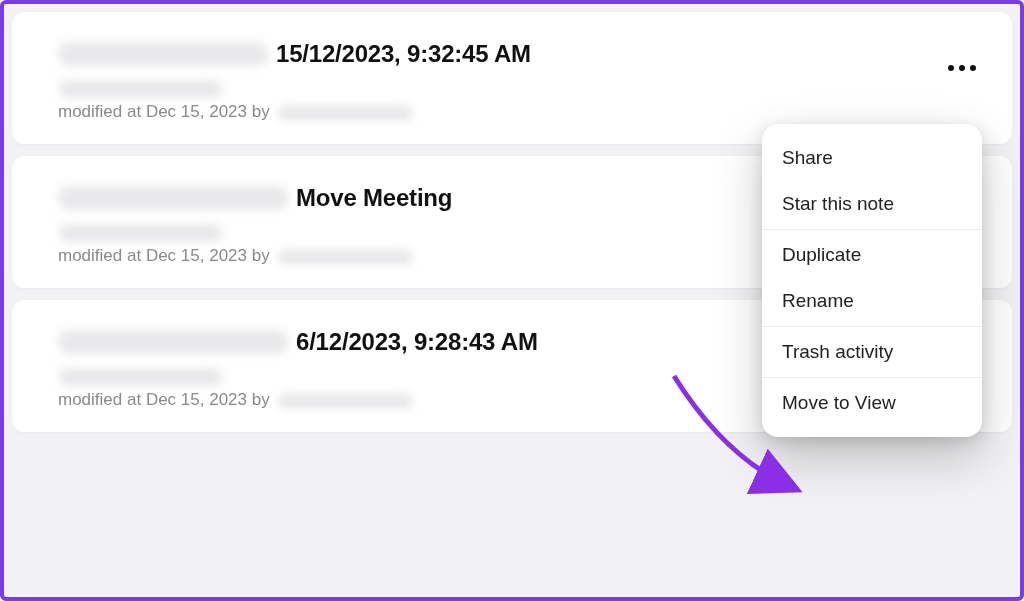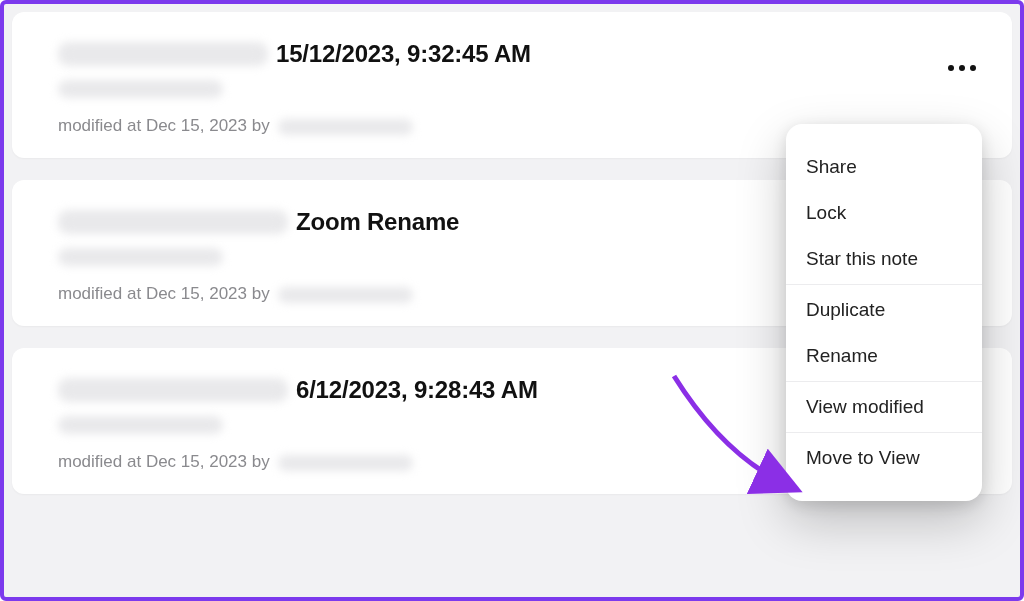--- a/index.html
+++ b/index.html
@@ -6,21 +6,21 @@
   html, body { width: 1024px; height: 601px; overflow: hidden; font-family: -apple-system, BlinkMacSystemFont, "Segoe UI", sans-serif; }
   body { background: #fff; }
   .frame {
     width: 1024px; height: 601px;
     border: 4px solid #7c3aed;
     border-radius: 6px;
     background: #f2f2f4;
     padding: 8px 8px;
     position: relative;
   }
-  .list { display: flex; flex-direction: column; gap: 22px; }
+  .list { display: flex; flex-direction: column; gap: 12px; }
   .card {
     background: #fff;
     border-radius: 12px;
     padding: 28px 36px 22px 46px;
     position: relative;
     box-shadow: 0 1px 2px rgba(0,0,0,0.04);
   }
   .title-row { display: flex; align-items: center; gap: 8px; }
   .redact {
     background: #e9e9eb;
@@ -32,43 +32,42 @@
   .redact-title2 { height: 24px; width: 230px; }
   .redact-sub { height: 18px; width: 165px; margin-top: 12px; }
   .redact-by { height: 16px; width: 135px; margin-left: 4px; vertical-align: middle; }
   .title-text {
     font-size: 24px;
     font-weight: 700;
     color: #111;
     letter-spacing: -0.2px;
   }
   .meta {
-    margin-top: 14px;
     font-size: 17px;
     color: #8a8a8e;
   }
   .more-btn {
     position: absolute;
     top: 44px; right: 30px;
     width: 40px; height: 24px;
     display: flex; align-items: center; justify-content: center;
     cursor: pointer;
     gap: 5px;
   }
   .more-btn span {
     width: 6px; height: 6px; border-radius: 50%; background: #111;
   }
   .menu {
     position: absolute;
     top: 120px; right: 38px;
-    width: 196px;
+    width: 220px;
     background: #fff;
     border-radius: 16px;
     box-shadow: 0 20px 50px rgba(0,0,0,0.22), 0 4px 15px rgba(0,0,0,0.12);
-    padding: 20px 0;
+    padding: 11px 0;
     z-index: 10;
   }
   .menu-item {
     padding: 12px 20px;
     font-size: 19px;
     color: #222;
     cursor: pointer;
     white-space: nowrap;
   }
   .menu-divider {
@@ -100,21 +99,21 @@
       <div class="redact redact-sub"></div>
       <div class="meta">
         <span>modified at Dec 15, 2023 by</span>
         <span class="redact redact-by"></span>
       </div>
     </div>
 
     <div class="card">
       <div class="title-row">
         <span class="redact redact-title2"></span>
-        <span class="title-text">Zoom Rename</span>
+        <span class="title-text">Move Meeting</span>
       </div>
       <div class="redact redact-sub"></div>
       <div class="meta">
         <span>modified at Dec 15, 2023 by</span>
         <span class="redact redact-by"></span>
       </div>
     </div>
 
     <div class="card">
       <div class="title-row">
@@ -125,27 +124,26 @@
       <div class="meta">
         <span>modified at Dec 15, 2023 by</span>
         <span class="redact redact-by"></span>
       </div>
     </div>
 
   </div>
 
   <div class="menu">
     <div class="menu-item">Share</div>
-    <div class="menu-item">Lock</div>
     <div class="menu-item">Star this note</div>
     <div class="menu-divider"></div>
     <div class="menu-item">Duplicate</div>
     <div class="menu-item">Rename</div>
     <div class="menu-divider"></div>
-    <div class="menu-item">View modified</div>
+    <div class="menu-item">Trash activity</div>
     <div class="menu-divider"></div>
     <div class="menu-item">Move to View</div>
   </div>
 
   <div class="arrow" style="top:362px; left:660px;">
     <svg width="150" height="140">
       <defs>
         <marker id="arrowhead" markerWidth="10" markerHeight="10" refX="7" refY="5" orient="auto">
           <path d="M0,0 L10,5 L0,10 Z" fill="#8b2fe6"></path>
         </marker>

